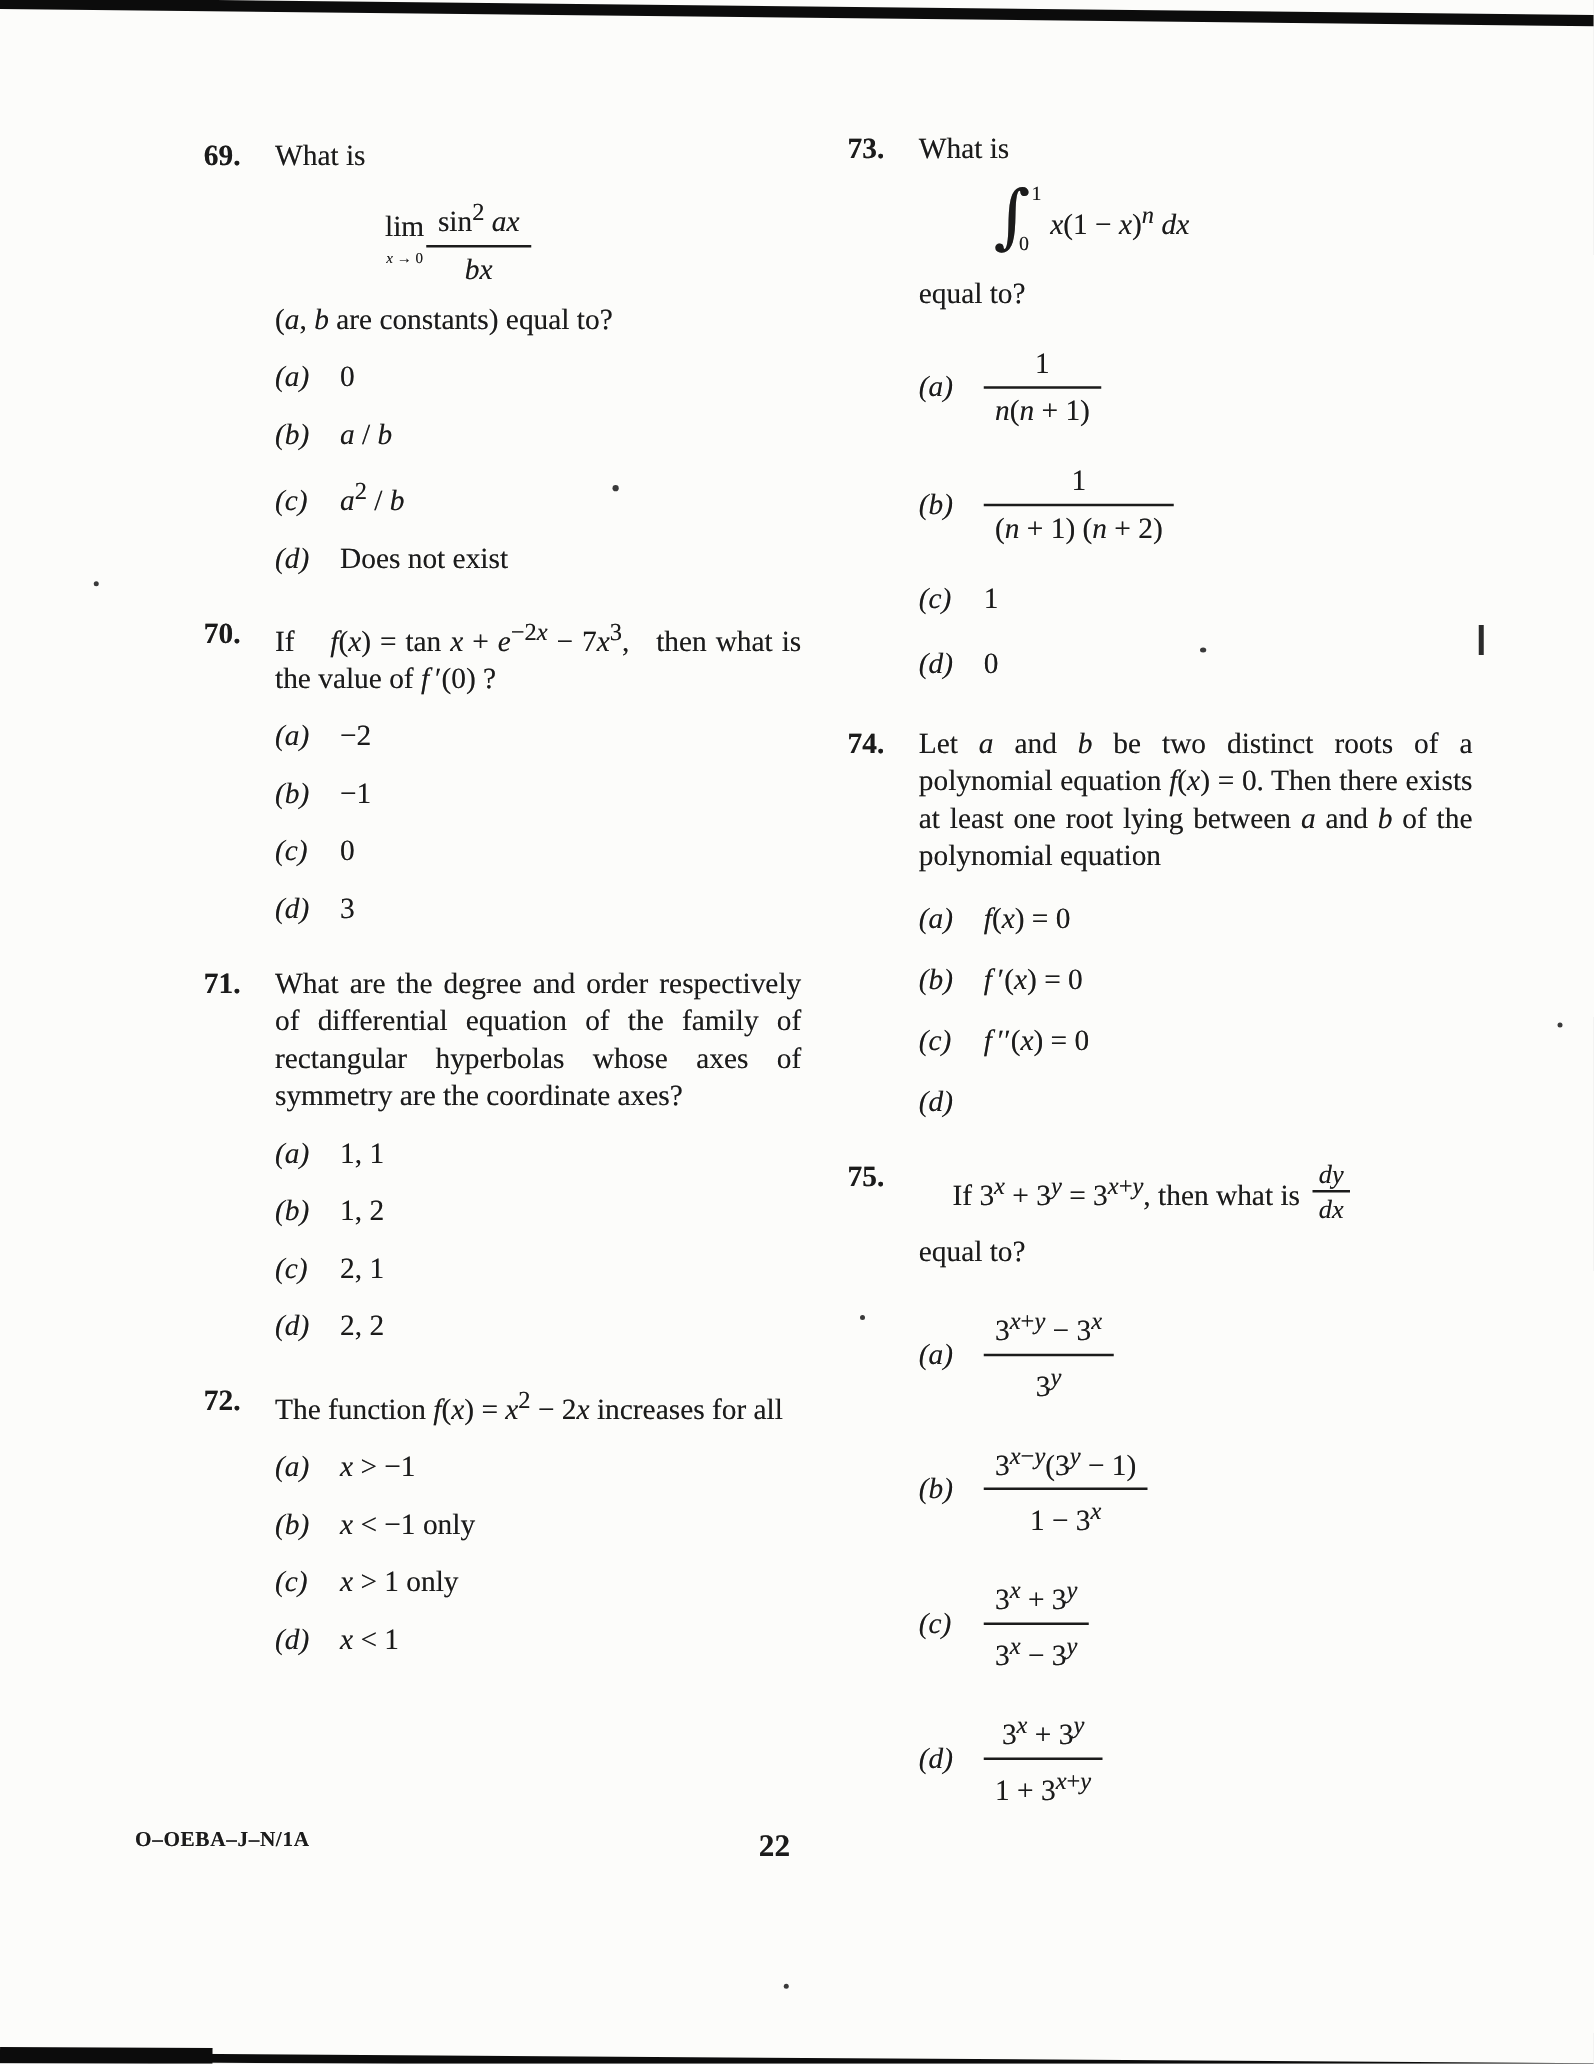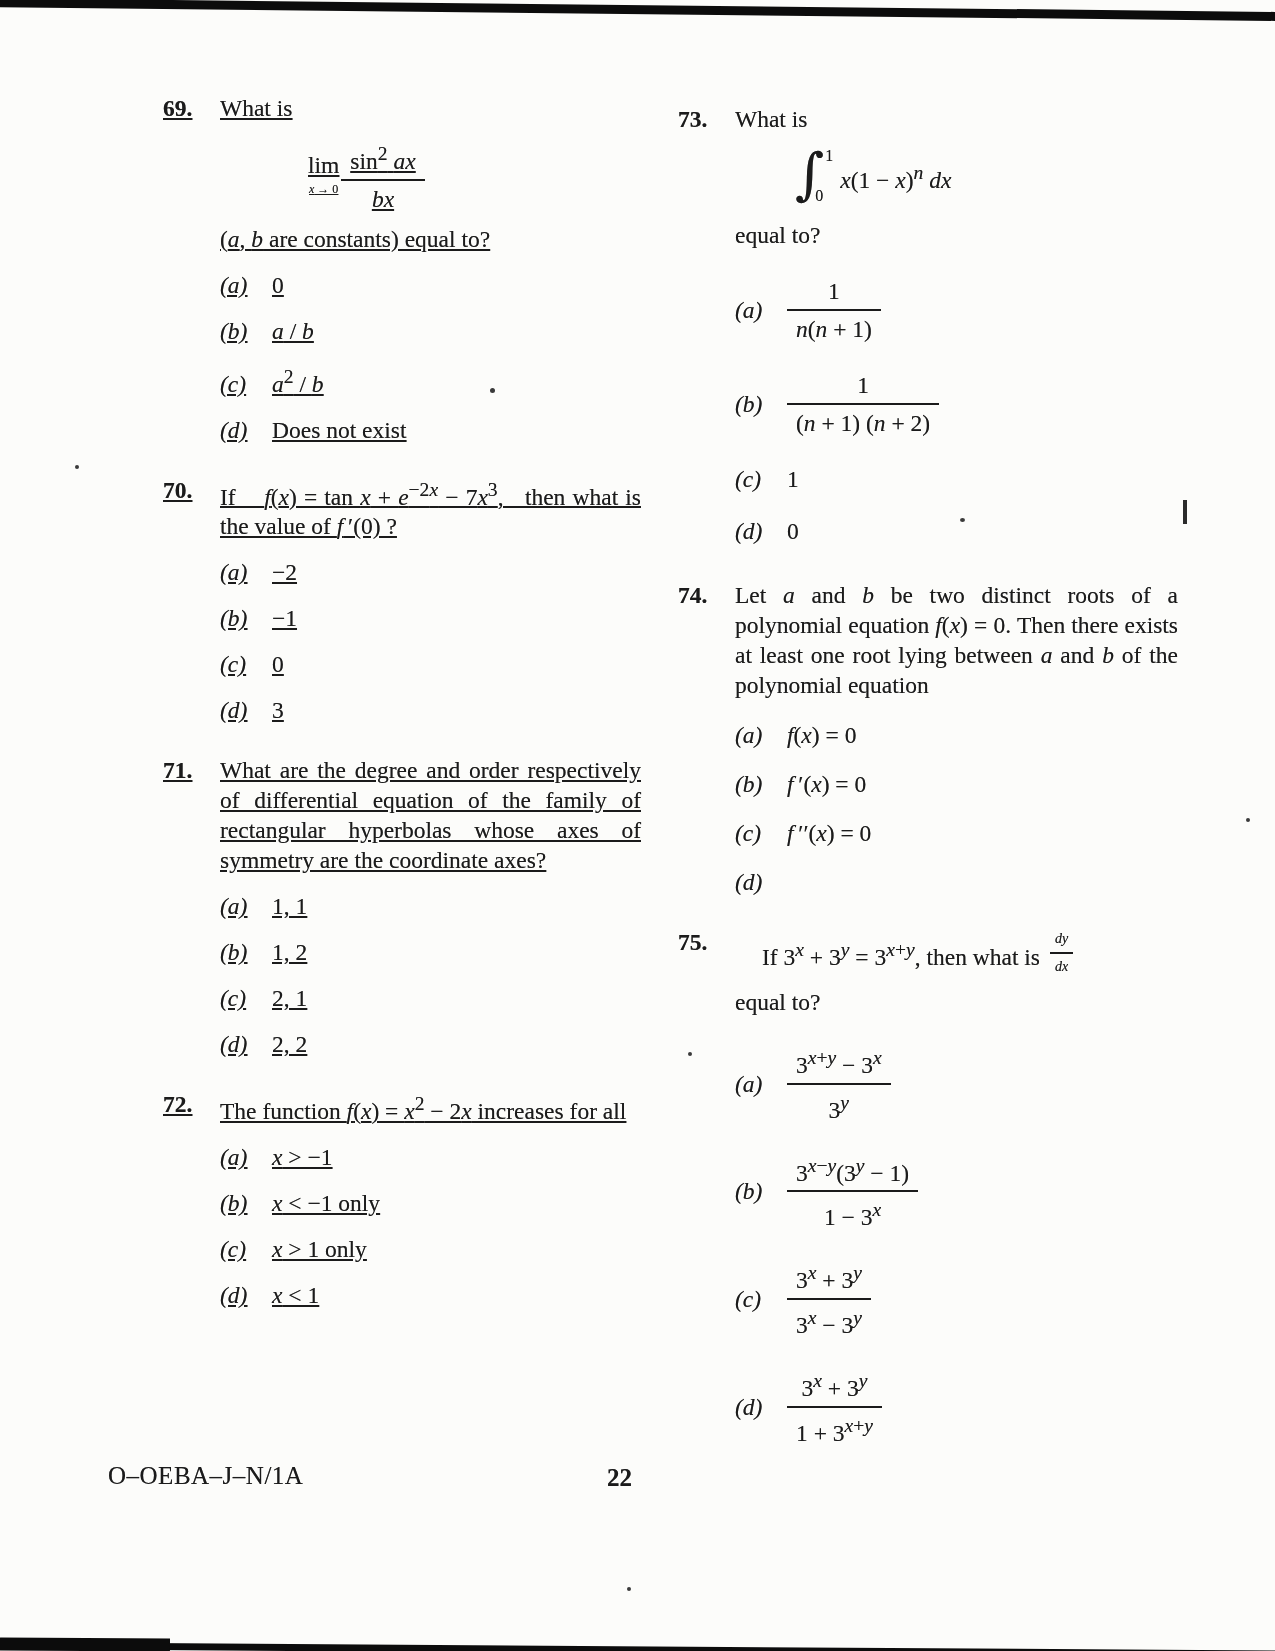--- a/index.html
+++ b/index.html
@@ -24,41 +24,41 @@
   .speck { position:absolute; background:#3a3a3a; border-radius:50%; }
   .sp1 { left:490px; top:388px; width:5px; height:5px; }
   .sp2 { left:75px;  top:465px; width:4px; height:4px; }
   .sp3 { left:960px; top:518px; width:5px; height:4px; }
   .sp4 { left:688px; top:1052px; width:4px; height:4px; }
   .sp5 { left:627px; top:1587px; width:4px; height:4px; }
   .sp6 { left:1246px; top:818px; width:4px; height:4px; }
 
   
   .col { position:absolute; font-size:23.5px; line-height:30px; }
-  .col-left  { left:163px; top:93px; width:478px;text-decoration:underline; }
+  .col-left  { left:163px; top:110px; width:478px; }
   .col-right { left:678px; top:104px; width:500px; }
 
   .q { margin-bottom:30px; }
   .qhead { display:flex; }
   .qnum { font-weight:bold; width:57px; flex:none; }
   .qbody { flex:1; min-width:0; }
   .qtext { margin:0; }
   .just { text-align:justify; }
 
   
   .opt { display:flex; align-items:baseline; margin-top:16px; }
   .opt.mid { align-items:center; margin-top:26px; }
   .olabel { font-style:italic; width:52px; flex:none; }
   .otext { flex:1; min-width:0; }
 
   
   .frac { display:inline-block; text-align:center; vertical-align:middle; }
   .fnum { display:block; padding:0 9px 3px; line-height:30px; }
   .fden { display:block; border-top:2px solid #1b1b1b; padding:3px 9px 0; line-height:30px; }
-  .frac.small { font-size:14px; }
+  .frac.small { font-size:21px; }
   .frac.small .fnum { line-height:24px; padding:0 5px 1px; }
   .frac.small .fden { line-height:24px; padding:1px 5px 0; }
 
   
   .formula69 { display:flex; align-items:center; margin:16px 0 10px; padding-left:88px; }
   .lim { display:inline-block; text-align:center; margin-right:2px; }
   .liml1 { display:block; line-height:26px; }
   .liml2 { display:block; font-size:12px; line-height:22px; }
 
   
@@ -67,21 +67,21 @@
   .intglyph { font-size:56px; line-height:52px; font-family:"DejaVu Serif", serif; }
   .intlims { display:inline-flex; flex-direction:column; justify-content:space-between; height:56px; font-size:16px; line-height:16px; }
   .intup { transform:translateX(1px); }
   .intdown { transform:translateX(-9px); }
 
   
   .q75body { margin:0; display:flex; align-items:center; flex-wrap:wrap; }
   .q75body .pre { margin-right:10px;margin-left:27px; }
 
   
-  .footer-code { position:absolute; left:108px; top:1462px; font-size:25px; font-weight:normal; letter-spacing:0.5px; }
+  .footer-code { position:absolute; left:108px; top:1462px; font-size:17px; font-weight:bold; letter-spacing:0.5px; }
   .footer-page { position:absolute; left:607px; top:1464px; font-size:25px; font-weight:bold; }
 </style>
 </head>
 <body>
 
 <div class="page">
 
   <div class="scan-edge top"></div>
   <div class="scan-edge bottom"></div>
   <div class="scan-edge bottom-left"></div>

